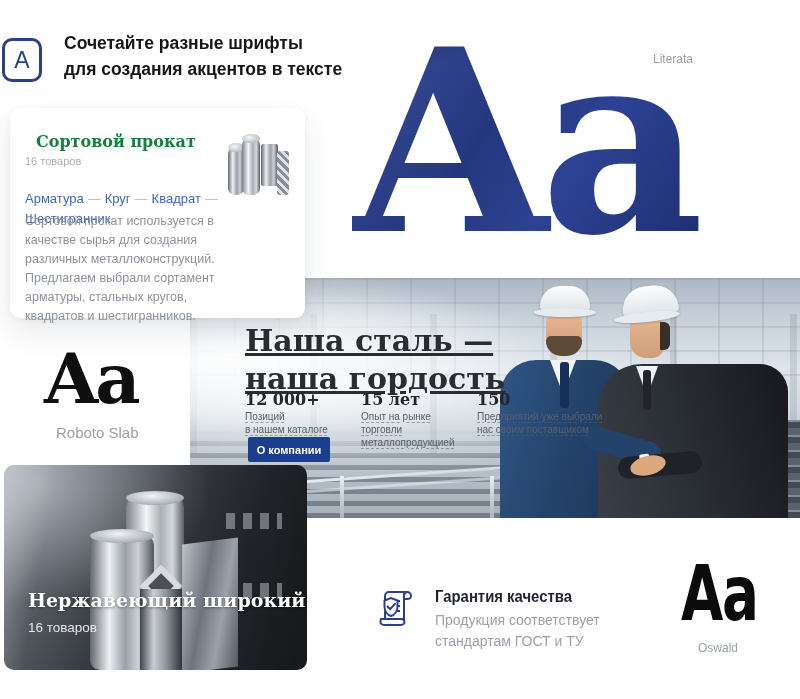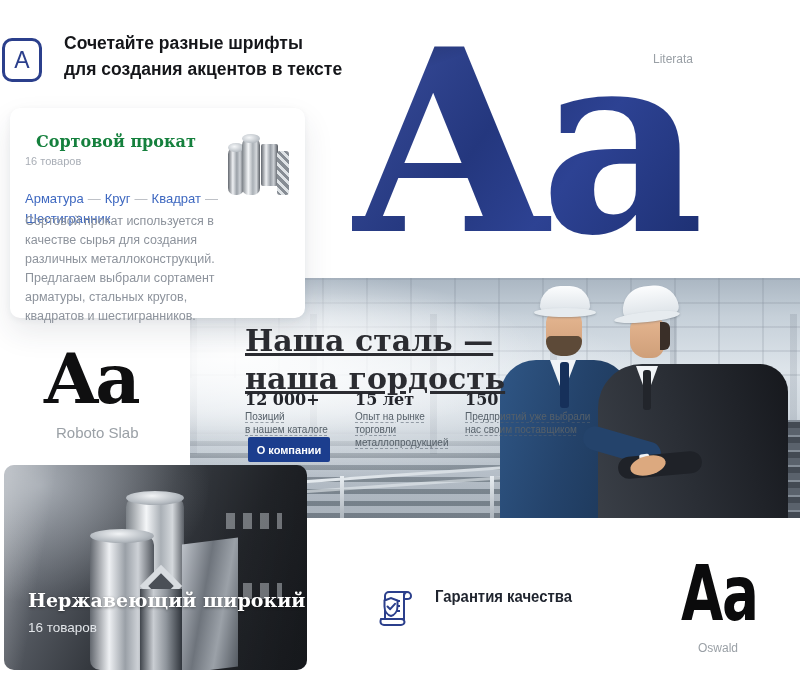--- a/index.html
+++ b/index.html
@@ -74,21 +74,21 @@
   .face{background:linear-gradient(#e5b691,#cf9f79);}
   .manA-body{background:linear-gradient(105deg,#2f5685 0%,#24436b 52%,#1c3656 100%);border-radius:36px 36px 0 0;}
   .manB-body{background:linear-gradient(255deg,#16181d 0%,#2a2e35 55%,#3a3f47 100%);border-radius:44px 28px 0 0;}
   .shirt{background:#f1f4f7;clip-path:polygon(0 0,100% 0,50% 100%);}
   .beard{background:#5d4a38;border-radius:5px 5px 15px 15px;}
   .arm{border-radius:12px;}
   .hand{background:#dca97f;border-radius:50%;}
 
   .hero-title{left:55px;top:44px;font-family:"DejaVu Serif",serif;font-weight:bold;
               font-size:30px;line-height:38px;color:#2b2c31;z-index:8;text-decoration:underline;}
-  .stats{left:55px;top:112px;display:flex;gap:14px;z-index:8;}
+  .stats{left:55px;top:112px;display:flex;gap:20px;z-index:8;}
   .stat{width:96px;}
   .stat:nth-child(3){width:130px;}
   .stat-v{font-family:"DejaVu Serif",serif;font-weight:bold;font-size:16px;color:#23252b;}
   .stat-c{margin-top:1px;font-size:10px;line-height:13px;color:#566069;
           text-decoration:underline dashed rgba(86,96,110,.55);text-underline-offset:2px;}
   .about-btn{left:58px;top:159px;width:82px;height:25px;background:#1c3e8e;border:none;border-radius:2px;
              color:#fff;font-size:11px;font-weight:bold;font-family:"Liberation Sans",sans-serif;
              display:flex;align-items:center;justify-content:center;cursor:pointer;z-index:8;}
 
   
@@ -236,17 +236,21 @@
       <path d="M14 11 L14 34 L33 34 L33 13" stroke="#2b3f8c" stroke-width="2" fill="none"></path>
       <line x1="21" y1="16" x2="29" y2="16" stroke="#2b3f8c" stroke-width="2"></line>
       <line x1="21" y1="21" x2="29" y2="21" stroke="#2b3f8c" stroke-width="2"></line>
       <line x1="21" y1="26" x2="29" y2="26" stroke="#2b3f8c" stroke-width="2"></line>
       <path d="M10 34 L30 34 C32 34 33.5 35.4 33.5 37 C33.5 38.6 32 40 30 40 L13 40 C11 40 9.5 38.6 9.5 37 C9.5 35.4 10 34 10 34 Z" stroke="#2b3f8c" stroke-width="2" fill="#ffffff"></path>
       <path d="M13.5 15.5 L20 13 L26.5 15.5 L26.5 21.5 C26.5 26.5 23.5 30 20 31 C16.5 30 13.5 26.5 13.5 21.5 Z" stroke="#2b3f8c" stroke-width="2" fill="#ffffff"></path>
       <path d="M16.5 21.5 L19.2 24.2 L24 18.8" stroke="#2b3f8c" stroke-width="2" fill="none" stroke-linecap="round" stroke-linejoin="round"></path>
     </svg>
   </div>
   <div class="abs g-title">Гарантия качества</div>
+  <div class="abs g-text">
+    <div>Продукция соответствует</div>
+    <div>стандартам ГОСТ и ТУ</div>
+  </div>
 
   <div class="abs oswald-aa">Aa</div>
   <div class="abs font-label oswald-label">Oswald</div>
 
 </div>
 
 </body></html>

